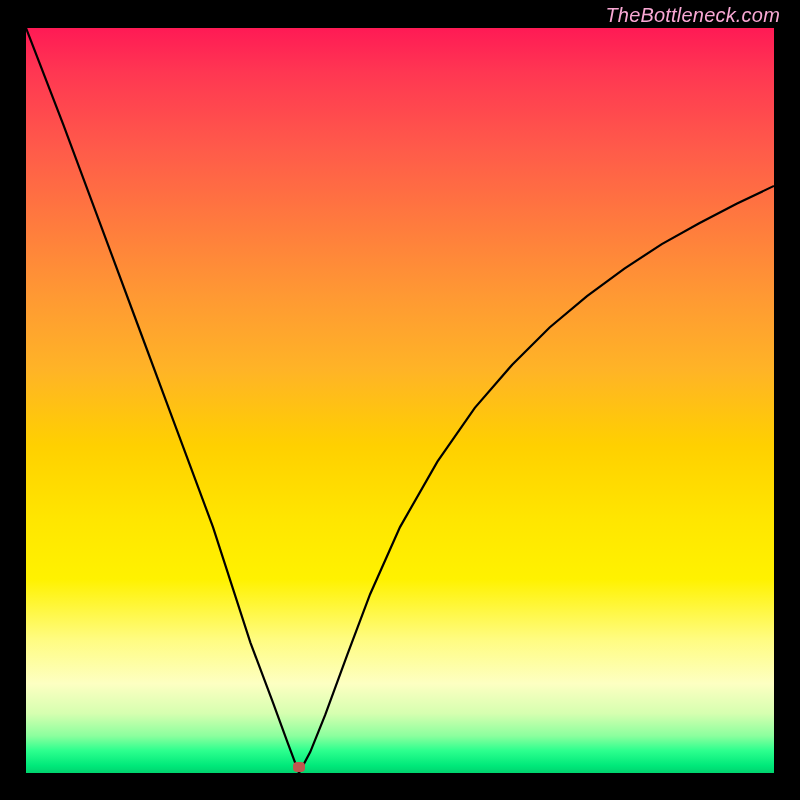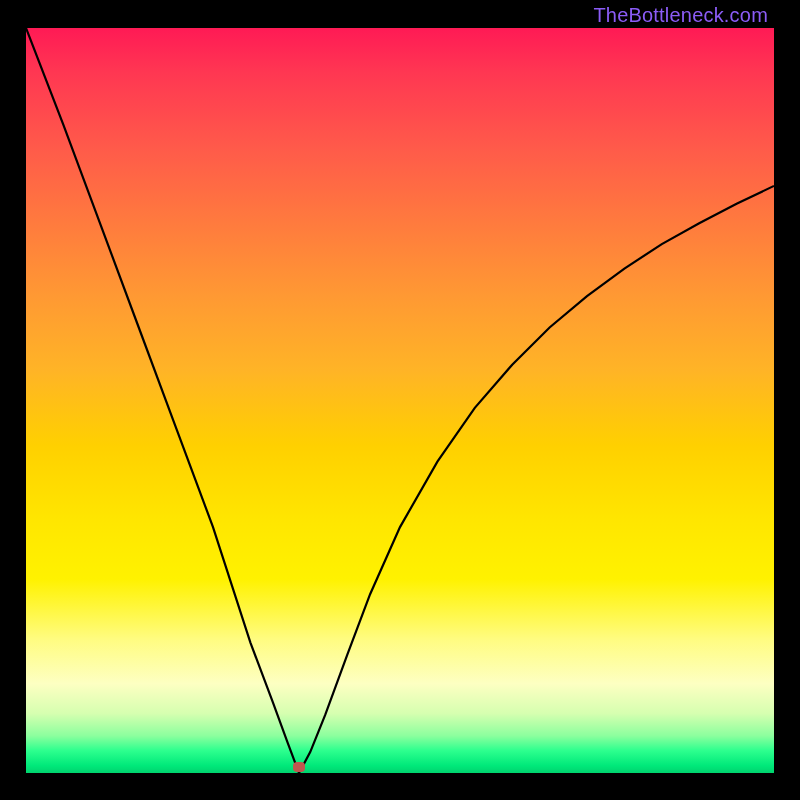--- a/index.html
+++ b/index.html
@@ -7,25 +7,26 @@
     width: 800px;
     height: 800px;
     background: #000;
     position: relative;
     overflow: hidden;
     font-family: Arial, Helvetica, sans-serif;
   }
   .watermark {
     position: absolute;
     top: 4px;
-    right: 32px;
-    color: #8b5cf6;
+    right: 20px;
+    color: #f9a8d4;
     font-size: 20px;
     font-weight: 500;
     letter-spacing: 0.2px;
+    font-style: italic;
   }
   .plot-area {
     position: absolute;
     left: 26px;
     top: 28px;
     width: 748px;
     height: 745px;
     overflow: hidden;
   }
   .gradient-bg {

